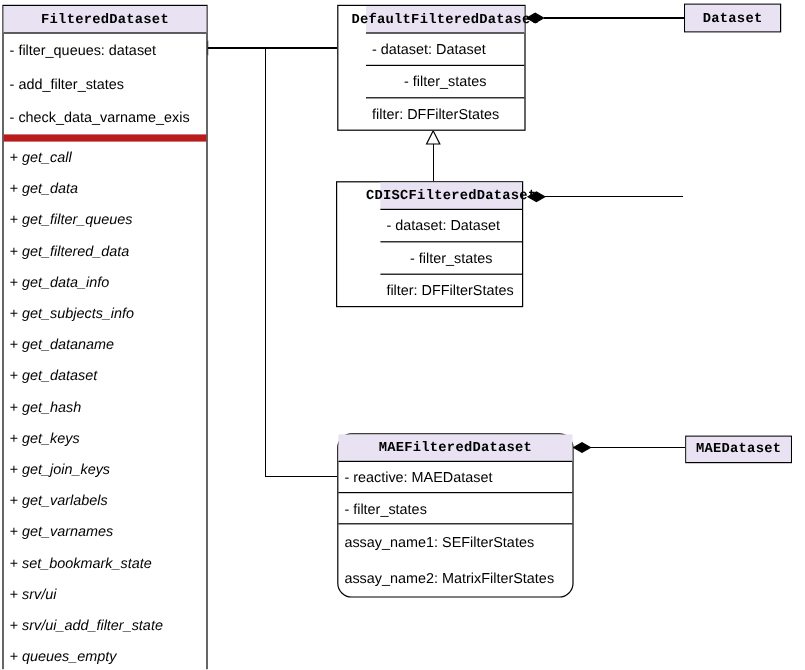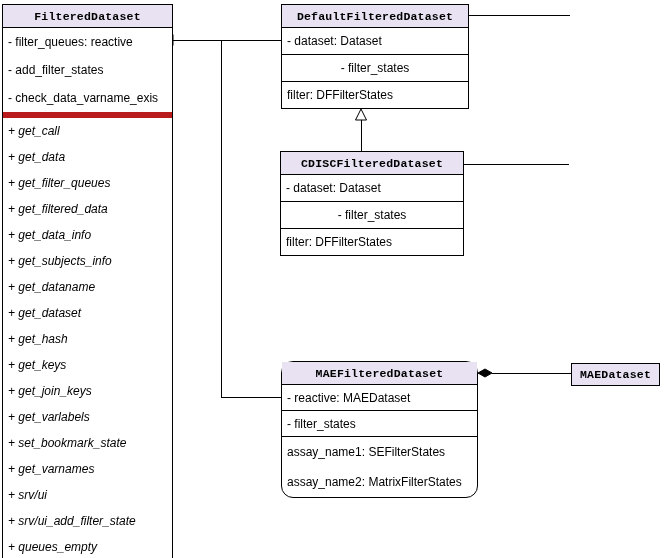--- a/index.html
+++ b/index.html
@@ -34,22 +34,22 @@
   .row.center { justify-content:center; padding-left:0; }
   .row.bt { border-top:1px solid #000; }
 
   
   .c-filtered { left:2px; top:4px; width:171px; }
   .c-filtered .row { height:28px; }
   .c-filtered .methods { border-top:6px solid #b91c1c;font-style:italic; }
   .c-filtered .methods .row { height:26px; }
 
   
-  .c-default { left:281px; top:4px; width:188px; }
-  .c-cdisc   { left:280px; top:151px; width:184px; }
+  .c-default { left:281px; top:4px; width:157px;padding-left:23px; }
+  .c-cdisc   { left:280px; top:151px; width:156px;padding-left:36px; }
   .c-default .row, .c-cdisc .row { height:26px; }
 
   
   .c-mae { left:281px; top:361px; width:197px;border-radius:12px; }
   .c-mae .row { height:25px; }
   .c-mae .fstates { border-top:1px solid #000; }
   .c-mae .fstates .row { height:30px; border:none; }
 
   
   .c-dataset      { left:570px; top:3px;   width:81px; height:24px; background:var(--header-fill); }
@@ -76,52 +76,55 @@
     <polygon class="solid" points="440,164 447,160 454,164 447,168"></polygon>
     <line x1="454" y1="164" x2="569" y2="164"></line>
 
     <polygon class="solid" points="478,373 485,369 492,373 485,377"></polygon>
     <line x1="492" y1="373" x2="571" y2="373"></line>
   </svg>
 
   <div class="uml c-filtered">
     <div class="hdr">FilteredDataset</div>
     <div class="attrs">
-      <div class="row">- filter_queues: reactive</div>
+      <div class="row">- filter_queues: dataset</div>
       <div class="row">- add_filter_states</div>
       <div class="row">- check_data_varname_exis</div>
     </div>
     <div class="methods">
       <div class="row">+ get_call</div>
       <div class="row">+ get_data</div>
       <div class="row">+ get_filter_queues</div>
       <div class="row">+ get_filtered_data</div>
       <div class="row">+ get_data_info</div>
       <div class="row">+ get_subjects_info</div>
       <div class="row">+ get_dataname</div>
       <div class="row">+ get_dataset</div>
       <div class="row">+ get_hash</div>
       <div class="row">+ get_keys</div>
       <div class="row">+ get_join_keys</div>
       <div class="row">+ get_varlabels</div>
+      <div class="row">+ get_varnames</div>
       <div class="row">+ set_bookmark_state</div>
-      <div class="row">+ get_varnames</div>
       <div class="row">+ srv/ui</div>
       <div class="row">+ srv/ui_add_filter_state</div>
       <div class="row">+ queues_empty</div>
     </div>
   </div>
 
   <div class="uml c-default">
     <div class="hdr">DefaultFilteredDataset</div>
     <div class="row">- dataset: Dataset</div>
     <div class="row bt center">- filter_states</div>
     <div class="row bt">filter: DFFilterStates</div>
   </div>
 
+  <div class="uml c-dataset">
+    <div class="hdr only">Dataset</div>
+  </div>
 
   <div class="uml c-cdisc">
     <div class="hdr">CDISCFilteredDataset</div>
     <div class="row">- dataset: Dataset</div>
     <div class="row bt center">- filter_states</div>
     <div class="row bt">filter: DFFilterStates</div>
   </div>
 
 
   <div class="uml c-mae">

